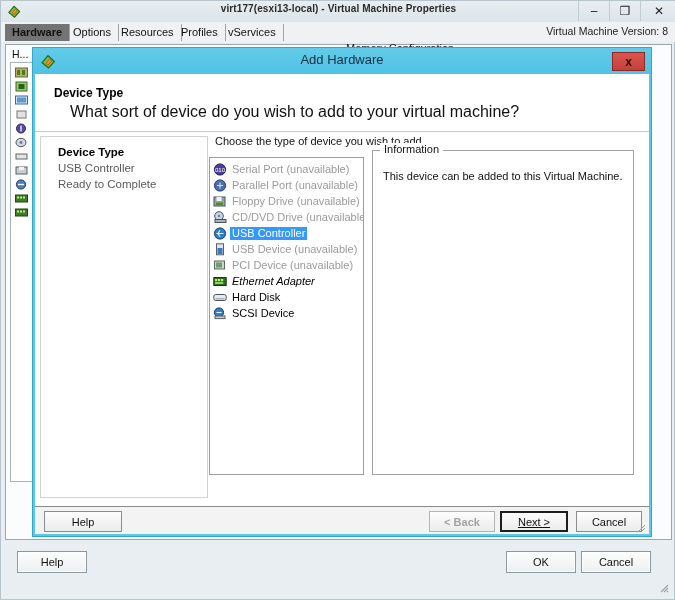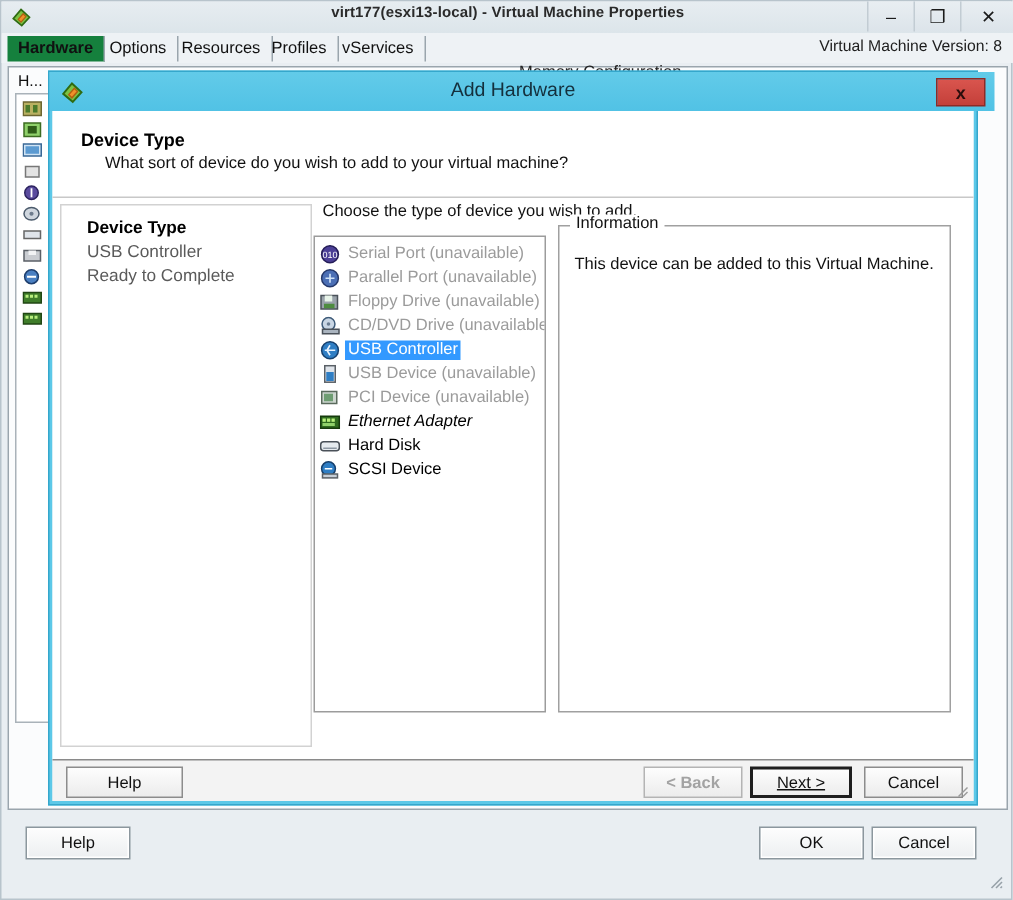--- a/index.html
+++ b/index.html
@@ -61,21 +61,21 @@
     position: absolute; top: 2px;
     height: 17px; line-height: 17px;
     padding: 0 7px;
     font-size: 11px;
     color: #111;
     border-right: 1px solid #9aa5ad;
     box-sizing: border-box;
   }
   .vmtab.active {
     font-weight: bold;
-    background: #15803d;
+    background: #737373;
   }
   #vm-version {
     position: absolute; right: 6px; top: 24px;
     font-size: 10.5px; color: #1d1d1d;
   }
 
   
   #vm-body {
     position: absolute; left: 4px; top: 43px;
     width: 667px; height: 496px;
@@ -130,21 +130,20 @@
     left: 32px; top: 47px;
     width: 620px; height: 490px;
     background: #5cc8e8;
     border: 1px solid #35a7cc;
     box-sizing: border-box;
   }
   #dlg-titlebar {
     position: absolute; left: 0; top: 0;
     width: 618px; height: 26px;
     background: linear-gradient(to bottom, #62cbe9 0%, #51c2e5 100%);
-    padding-left: 12px;
   }
   #dlg-title-icon {
     position: absolute; left: 7px; top: 5px;
     width: 17px; height: 17px;
   }
   #dlg-title-text {
     position: absolute; left: 0; top: 4px; width: 618px;
     text-align: center;
     font-size: 13px;
     color: #14303d;
@@ -172,21 +171,21 @@
     background: #ffffff;
     border-bottom: 1px solid #c8c8c8;
     box-sizing: border-box;
   }
   #dlg-header-title {
     position: absolute; left: 19px; top: 12px;
     font-size: 12px; font-weight: bold; color: #000;
   }
   #dlg-header-sub {
     position: absolute; left: 35px; top: 29px;
-    font-size: 11px; color: #111;
+    font-size: 16px; color: #111;
   }
 
   #dlg-content {
     position: absolute; left: 0; top: 58px;
     width: 614px; height: 374px;
     background: #ffffff;
   }
 
   
   #dlg-nav {

